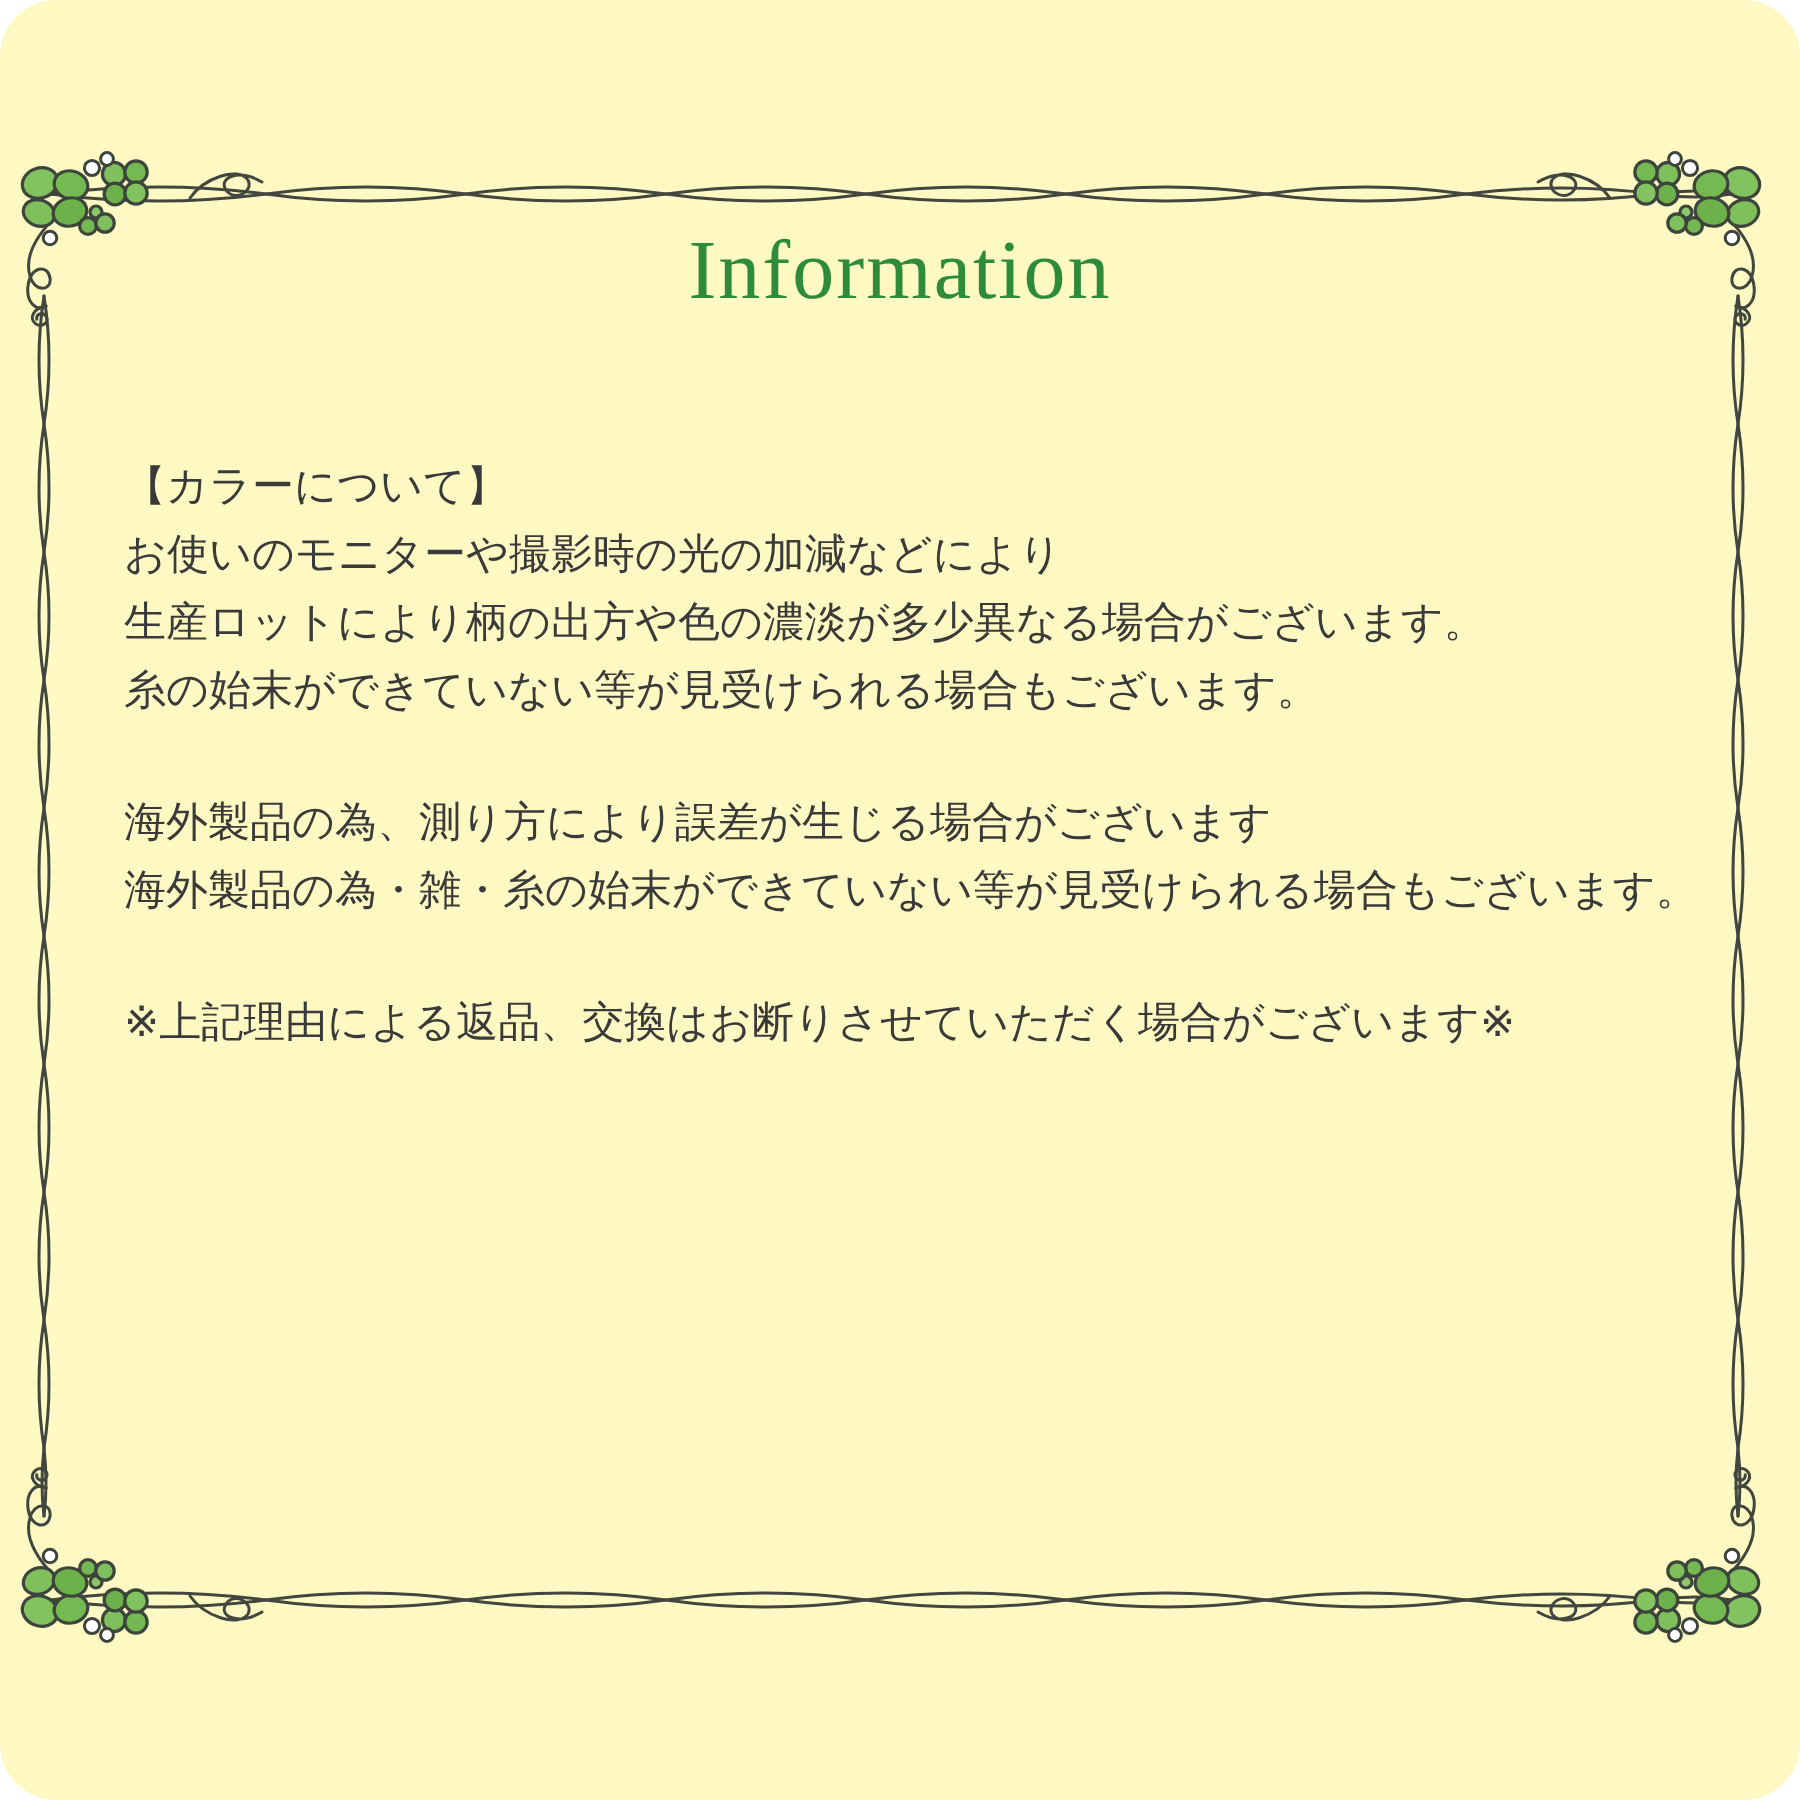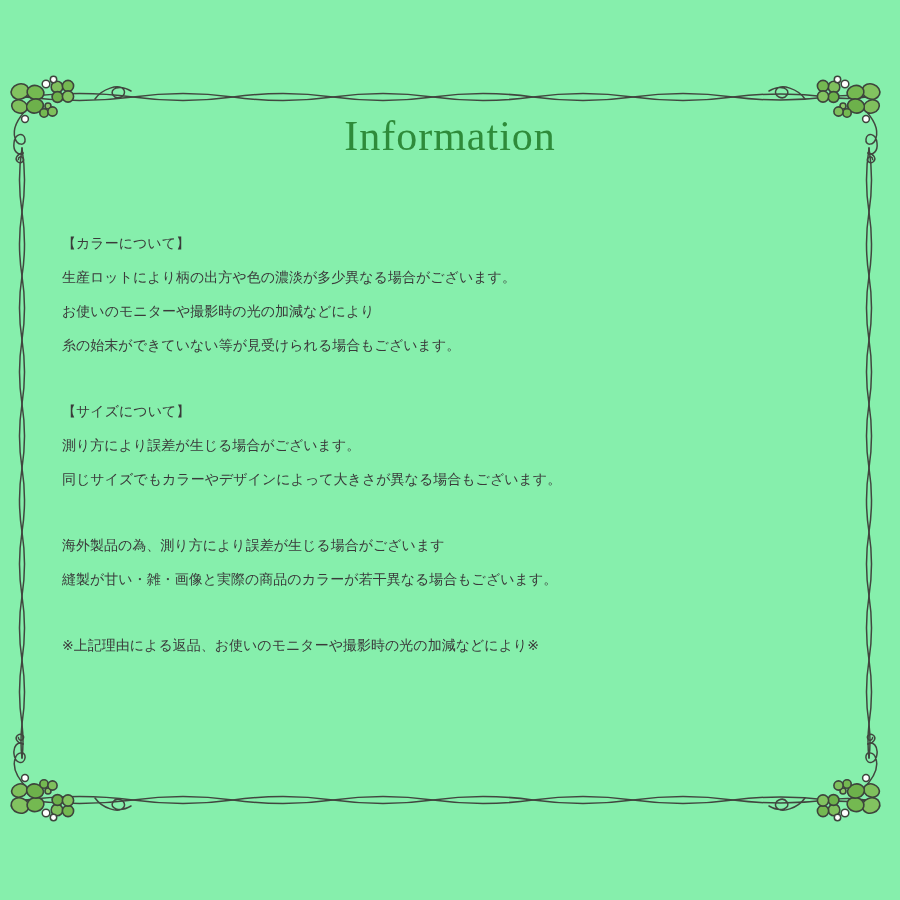--- a/index.html
+++ b/index.html
@@ -1,33 +1,34 @@
 <!DOCTYPE html>
 <html><head>
 <meta charset="utf-8">
 <style>
   html,body{margin:0;padding:0;background:#ffffff;}
   body{width:900px;height:900px;overflow:hidden;}
   .page{
-    position:relative;width:900px;height:900px;background:#86efac;
+    position:relative;width:900px;height:900px;background:#fef9c3;
     font-family:"DejaVu Sans","Liberation Sans",sans-serif;
+    border-radius:28px;
   }
   svg.border-art{position:absolute;left:0;top:0;width:900px;height:900px;}
   .deco-line{fill:none;stroke:#41463f;stroke-width:1.5;stroke-linecap:round;}
   .petal{stroke:#3d443c;stroke-width:1.6;}
   .dot-white{fill:#ffffff;stroke:#3d443c;stroke-width:1.5;}
   h1.title{
     position:absolute;top:112px;left:0;width:100%;margin:0;
     text-align:center;
     font-family:"Liberation Serif","DejaVu Serif",serif;
     font-size:42px;font-weight:500;color:#2e8b3a;letter-spacing:1px;
   }
   .content{
     position:absolute;left:62px;top:226px;width:790px;
-    color:#3a3a3a;font-size:14px;line-height:34px;
+    color:#3a3a3a;font-size:21px;line-height:34px;
   }
   .content p{margin:0;}
   .info-section{margin:0 0 32px 0;}
   .notice{margin:0;}
 </style>
 </head>
 <body>
 
 <div class="page">
 
@@ -96,33 +97,28 @@
         <use href="#corner-ornament" transform="translate(891,897) scale(-1,-1)"></use>
       </g>
   </svg>
 
   <h1 class="title">Information</h1>
 
   <div class="content">
 
     <section class="info-section">
       <p>【カラーについて】</p>
+      <p>お使いのモニターや撮影時の光の加減などにより</p>
       <p>生産ロットにより柄の出方や色の濃淡が多少異なる場合がございます。</p>
-      <p>お使いのモニターや撮影時の光の加減などにより</p>
       <p>糸の始末ができていない等が見受けられる場合もございます。</p>
     </section>
 
-    <section class="info-section">
-      <p>【サイズについて】</p>
-      <p>測り方により誤差が生じる場合がございます。</p>
-      <p>同じサイズでもカラーやデザインによって大きさが異なる場合もございます。</p>
-    </section>
 
     <section class="info-section">
       <p>海外製品の為、測り方により誤差が生じる場合がございます</p>
-      <p>縫製が甘い・雑・画像と実際の商品のカラーが若干異なる場合もございます。</p>
+      <p>海外製品の為・雑・糸の始末ができていない等が見受けられる場合もございます。</p>
     </section>
 
-    <p class="notice">※上記理由による返品、お使いのモニターや撮影時の光の加減などにより※</p>
+    <p class="notice">※上記理由による返品、交換はお断りさせていただく場合がございます※</p>
 
   </div>
 
 </div>
 
 </body></html>

